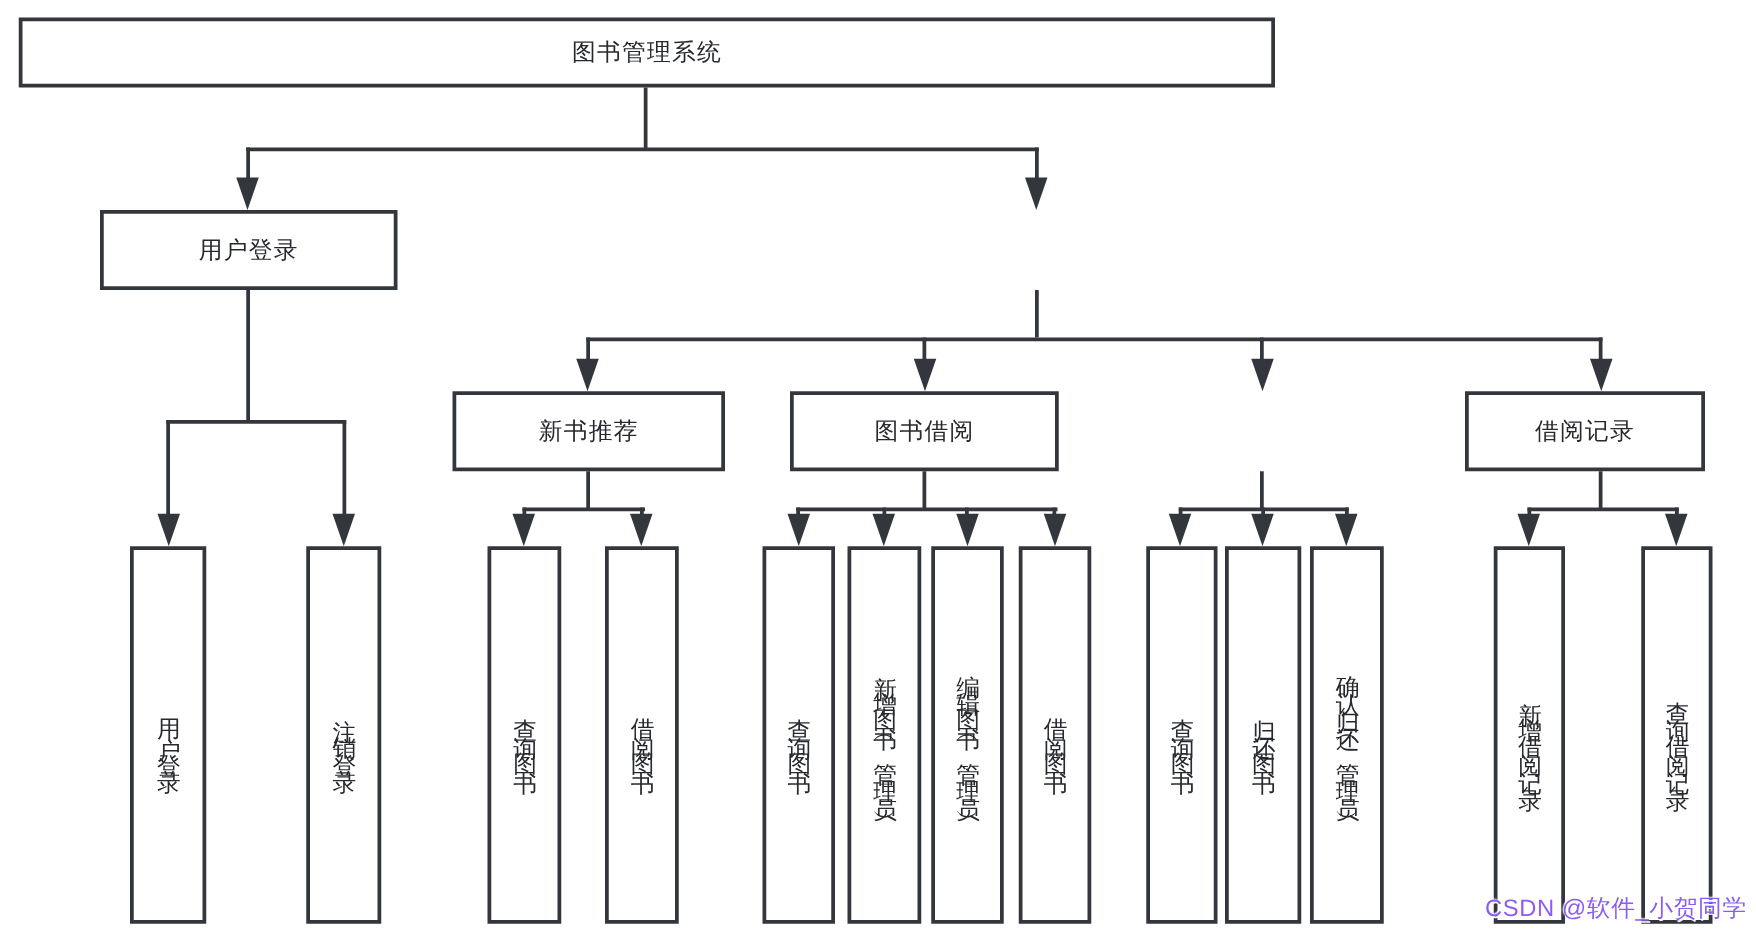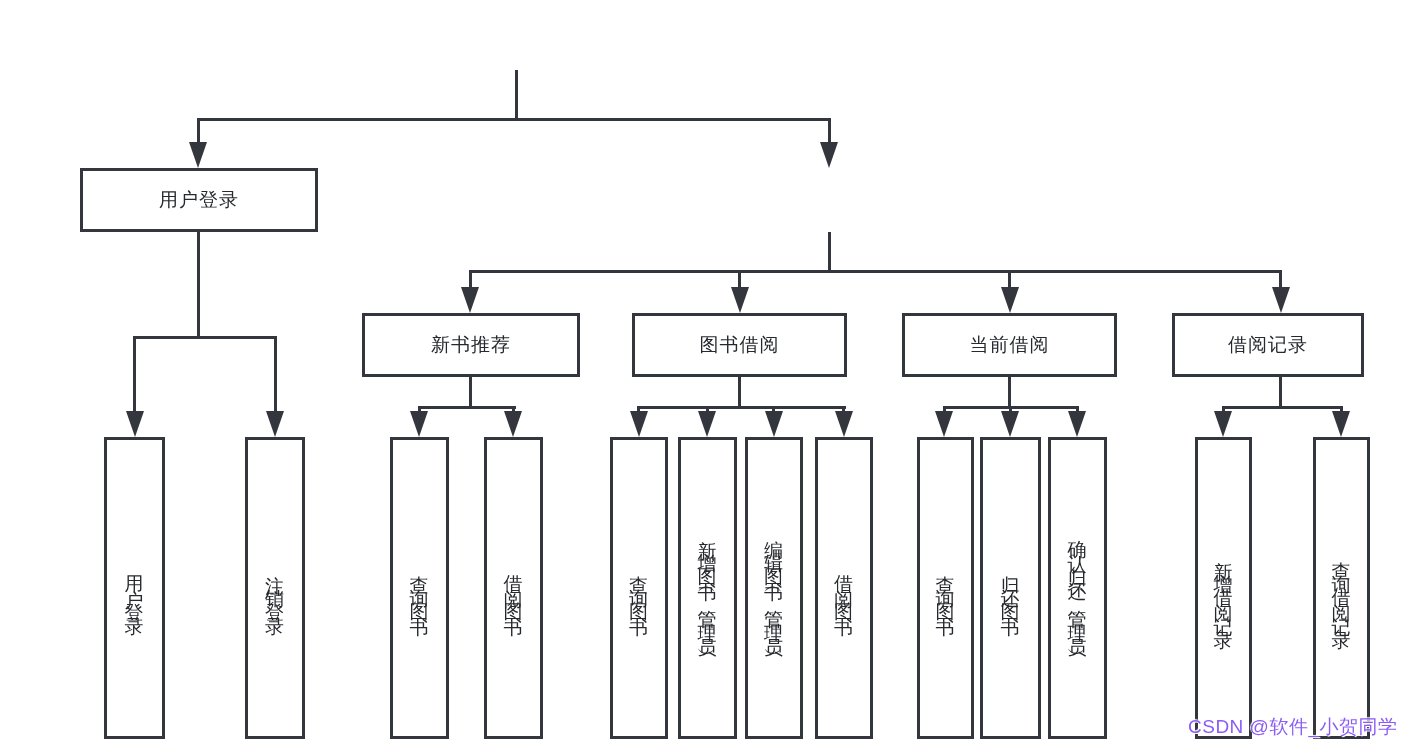--- a/index.html
+++ b/index.html
@@ -52,20 +52,23 @@
     text-shadow:1px 1px 0 #ffffff,-1px -1px 1px #ffffff;
     z-index:10;
     white-space:nowrap;
   }
 </style>
 </head>
 <body>
 
 <div id="canvas">
 
+  <div class="node" style="left:15px;top:14px;width:1005px;height:56px;">
+    <span>图书管理系统</span>
+  </div>
 
   <i class="cv" style="left:515px;top:70px;height:49px;"></i>
   <i class="ch" style="left:197px;top:118px;width:634px;"></i>
   <i class="cv" style="left:197px;top:118px;height:28px;"></i>
   <i class="ca" style="left:189px;top:142px;"></i>
   <i class="cv" style="left:828px;top:118px;height:28px;"></i>
   <i class="ca" style="left:820px;top:142px;"></i>
 
   <div class="node" style="left:80px;top:168px;width:238px;height:64px;">
     <span>用户登录</span>
@@ -87,23 +90,20 @@
   <i class="cv" style="left:1008px;top:270px;height:19px;"></i>
   <i class="ca" style="left:1001px;top:287px;"></i>
   <i class="cv" style="left:1279px;top:270px;height:19px;"></i>
   <i class="ca" style="left:1272px;top:287px;"></i>
 
   <div class="node" style="left:632px;top:313px;width:215px;height:64px;">
     <span>图书借阅</span>
   </div>
   <div class="node" style="left:362px;top:313px;width:218px;height:64px;">
     <span>新书推荐</span>
-  </div>
-  <div class="node" style="left:902px;top:313px;width:215px;height:64px;">
-    <span>当前借阅</span>
   </div>
   <div class="node" style="left:1172px;top:313px;width:192px;height:64px;">
     <span>借阅记录</span>
   </div>
 
   <i class="cv" style="left:469px;top:377px;height:30px;"></i>
   <i class="ch" style="left:418px;top:406px;width:98px;"></i>
   <i class="cv" style="left:418px;top:406px;height:9px;"></i>
   <i class="ca" style="left:410px;top:411px;"></i>
   <i class="cv" style="left:512px;top:406px;height:9px;"></i>

